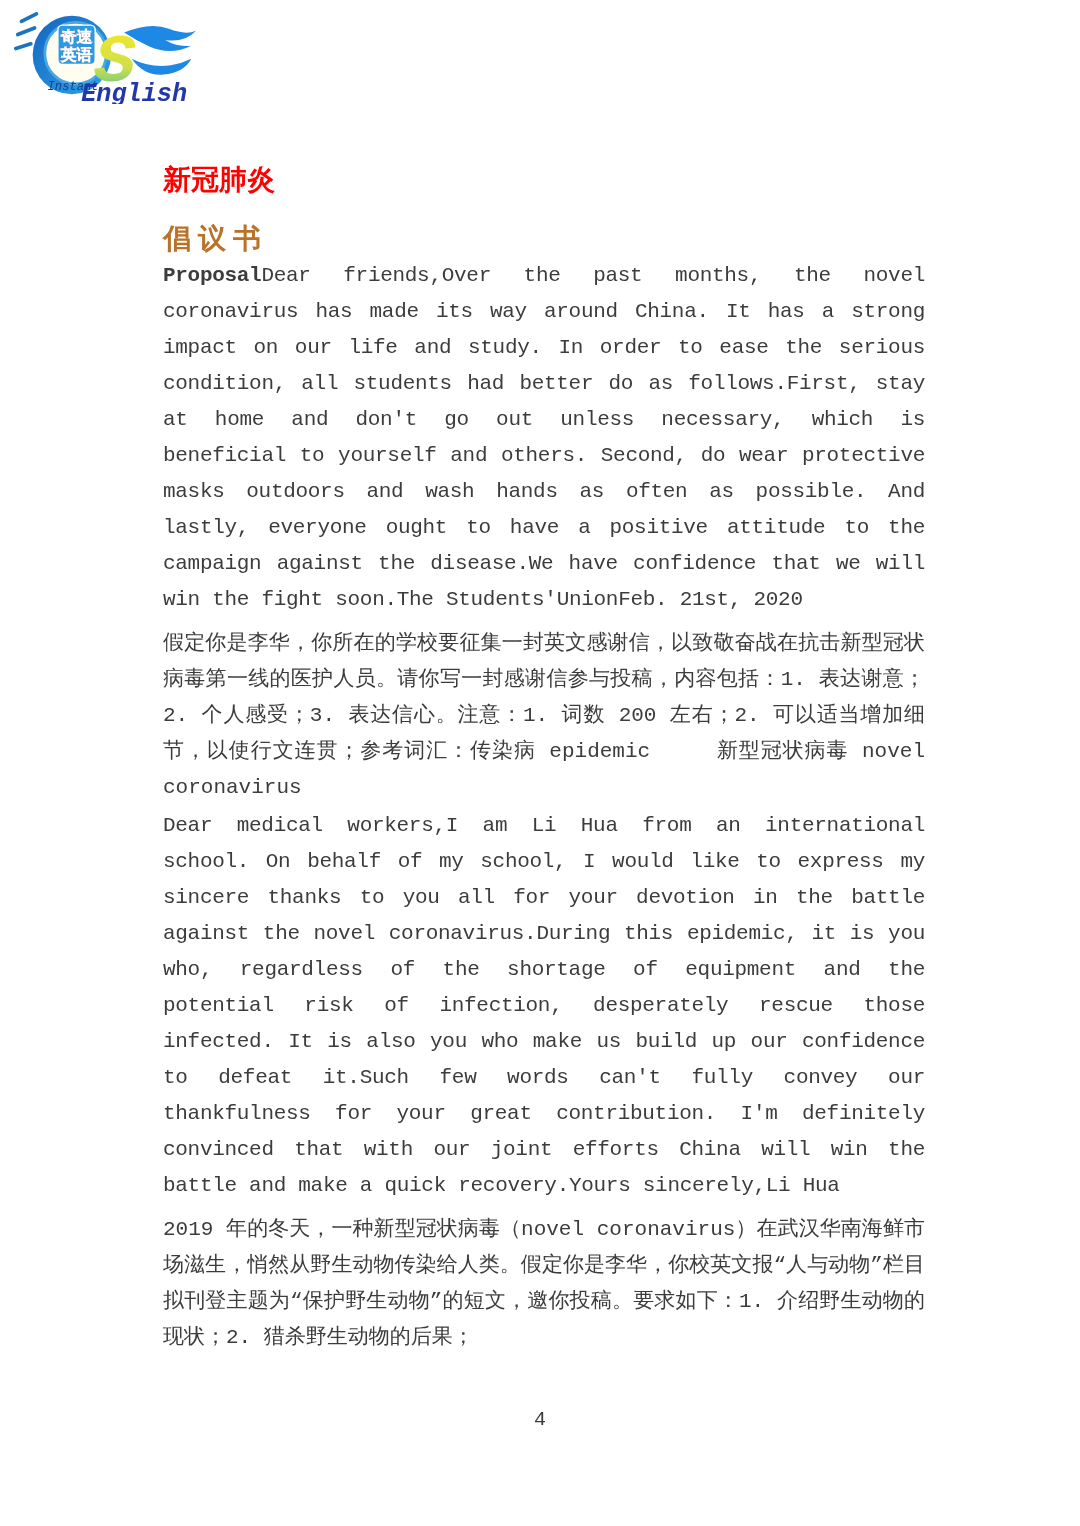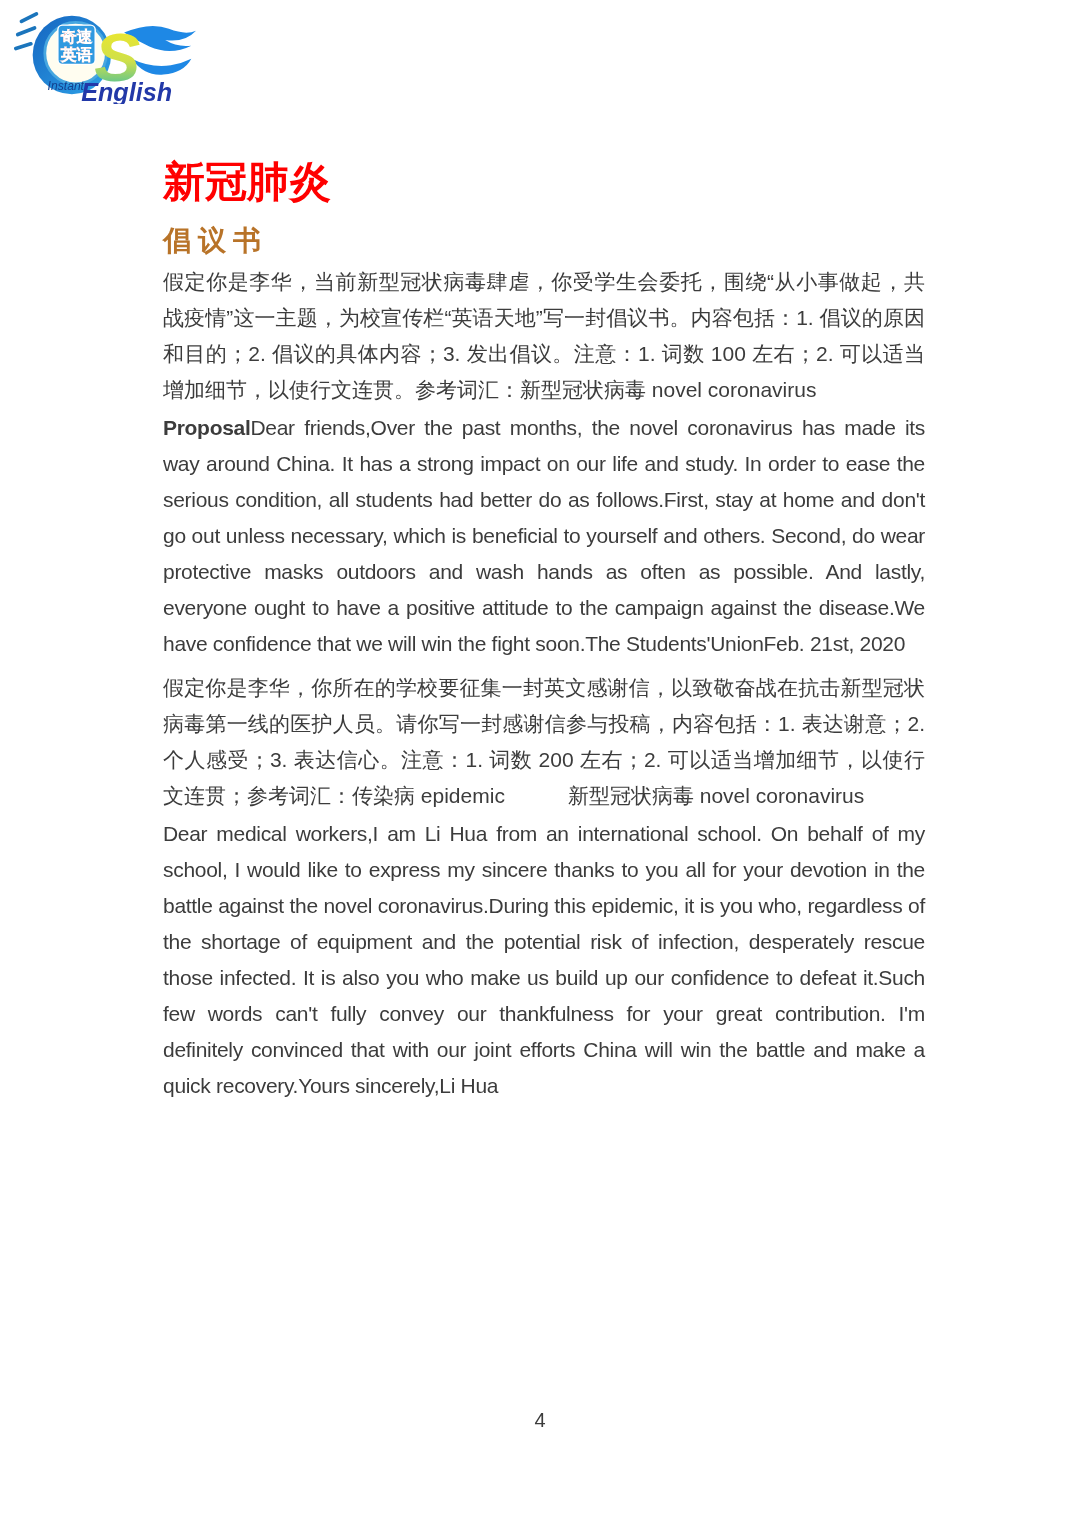--- a/index.html
+++ b/index.html
@@ -7,28 +7,28 @@
     --heading-orange:#b87328;
     --body-text:#3c3c3c;
     --logo-blue:#1b75bc;
   }
   html,body{margin:0;padding:0;background:#ffffff;}
   .page{
     position:relative;
     width:1080px;
     height:1526px;
     background:#ffffff;
-    font-family:Liberation Sans, sans-serif;
+    font-family:Liberation Mono, monospace;
     overflow:hidden;
   }
   .logo{position:absolute;left:14px;top:6px;width:182px;height:98px;}
   .content{position:absolute;left:163px;top:0;width:762px;}
   .doc-title{
     margin:162px 0 0 0;
-    font-size:42px;line-height:40px;
+    font-size:28px;line-height:40px;
     font-weight:bold;
     color:var(--title-red,#ff0000);
   }
   .sec{margin:0;}
   .sec-heading{
     margin:0;
     font-size:28px;line-height:30px;
     font-weight:bold;
     letter-spacing:7px;
     color:var(--heading-orange,#b87328);
@@ -87,30 +87,30 @@
       <text x="72" y="101" font-size="27" font-weight="bold" font-style="italic" fill="#2238a8">English</text>
     </svg>
   </div>
 
   <div class="content">
 
     <h1 class="doc-title">新冠肺炎</h1>
 
     <section class="sec s1">
       <h2 class="sec-heading">倡议书</h2>
-      <p class="para cn">假定你是李华，当前新型冠状病毒肆虐，你受学生会委托，围绕“从小事做起，共战疫情”这一主题，为校宣传栏“英语天地”写一封倡议书。内容包括：1. 倡议的原因和目的；2. 倡议的具体内容；3. 发出倡议。注意：1. 词数 100 左右；2. 可以适当增加细节，以使行文连贯。参考词汇：新型冠状病毒 novel coronavirus</p>
       <p class="para en"><b>Proposal</b><span>Dear friends,Over the past months, the novel coronavirus has made its way around China. It has a strong impact on our life and study. In order to ease the serious condition, all students had better do as follows.First, stay at home and don't go out unless necessary, which is beneficial to yourself and others. Second, do wear protective masks outdoors and wash hands as often as possible. And lastly, everyone ought to have a positive attitude to the campaign against the disease.We have confidence that we will win the fight soon.The Students'UnionFeb. 21st, 2020</span></p>
     </section>
 
     <section class="sec s2">
       <p class="para cn">假定你是李华，你所在的学校要征集一封英文感谢信，以致敬奋战在抗击新型冠状病毒第一线的医护人员。请你写一封感谢信参与投稿，内容包括：1. 表达谢意；2. 个人感受；3. 表达信心。注意：1. 词数 200 左右；2. 可以适当增加细节，以使行文连贯；参考词汇：传染病 epidemic　　　新型冠状病毒 novel coronavirus</p>
       <p class="para en"><span>Dear medical workers,I am Li Hua from an international school. On behalf of my school, I would like to express my sincere thanks to you all for your devotion in the battle against the novel coronavirus.During this epidemic, it is you who, regardless of the shortage of equipment and the potential risk of infection, desperately rescue those infected. It is also you who make us build up our confidence to defeat it.Such few words can't fully convey our thankfulness for your great contribution. I'm definitely convinced that with our joint efforts China will win the battle and make a quick recovery.Yours sincerely,Li Hua</span></p>
     </section>
 
     <section class="sec s3">
+      <p class="para cn">2019 年的冬天，一种新型冠状病毒（novel coronavirus）在武汉华南海鲜市场滋生，悄然从野生动物传染给人类。假定你是李华，你校英文报“人与动物”栏目拟刊登主题为“保护野生动物”的短文，邀你投稿。要求如下：1. 介绍野生动物的现状；2. 猎杀野生动物的后果；</p>
     </section>
 
   </div>
 
   <div class="footer">
     <span>4</span>
   </div>
 
 </div>
 

